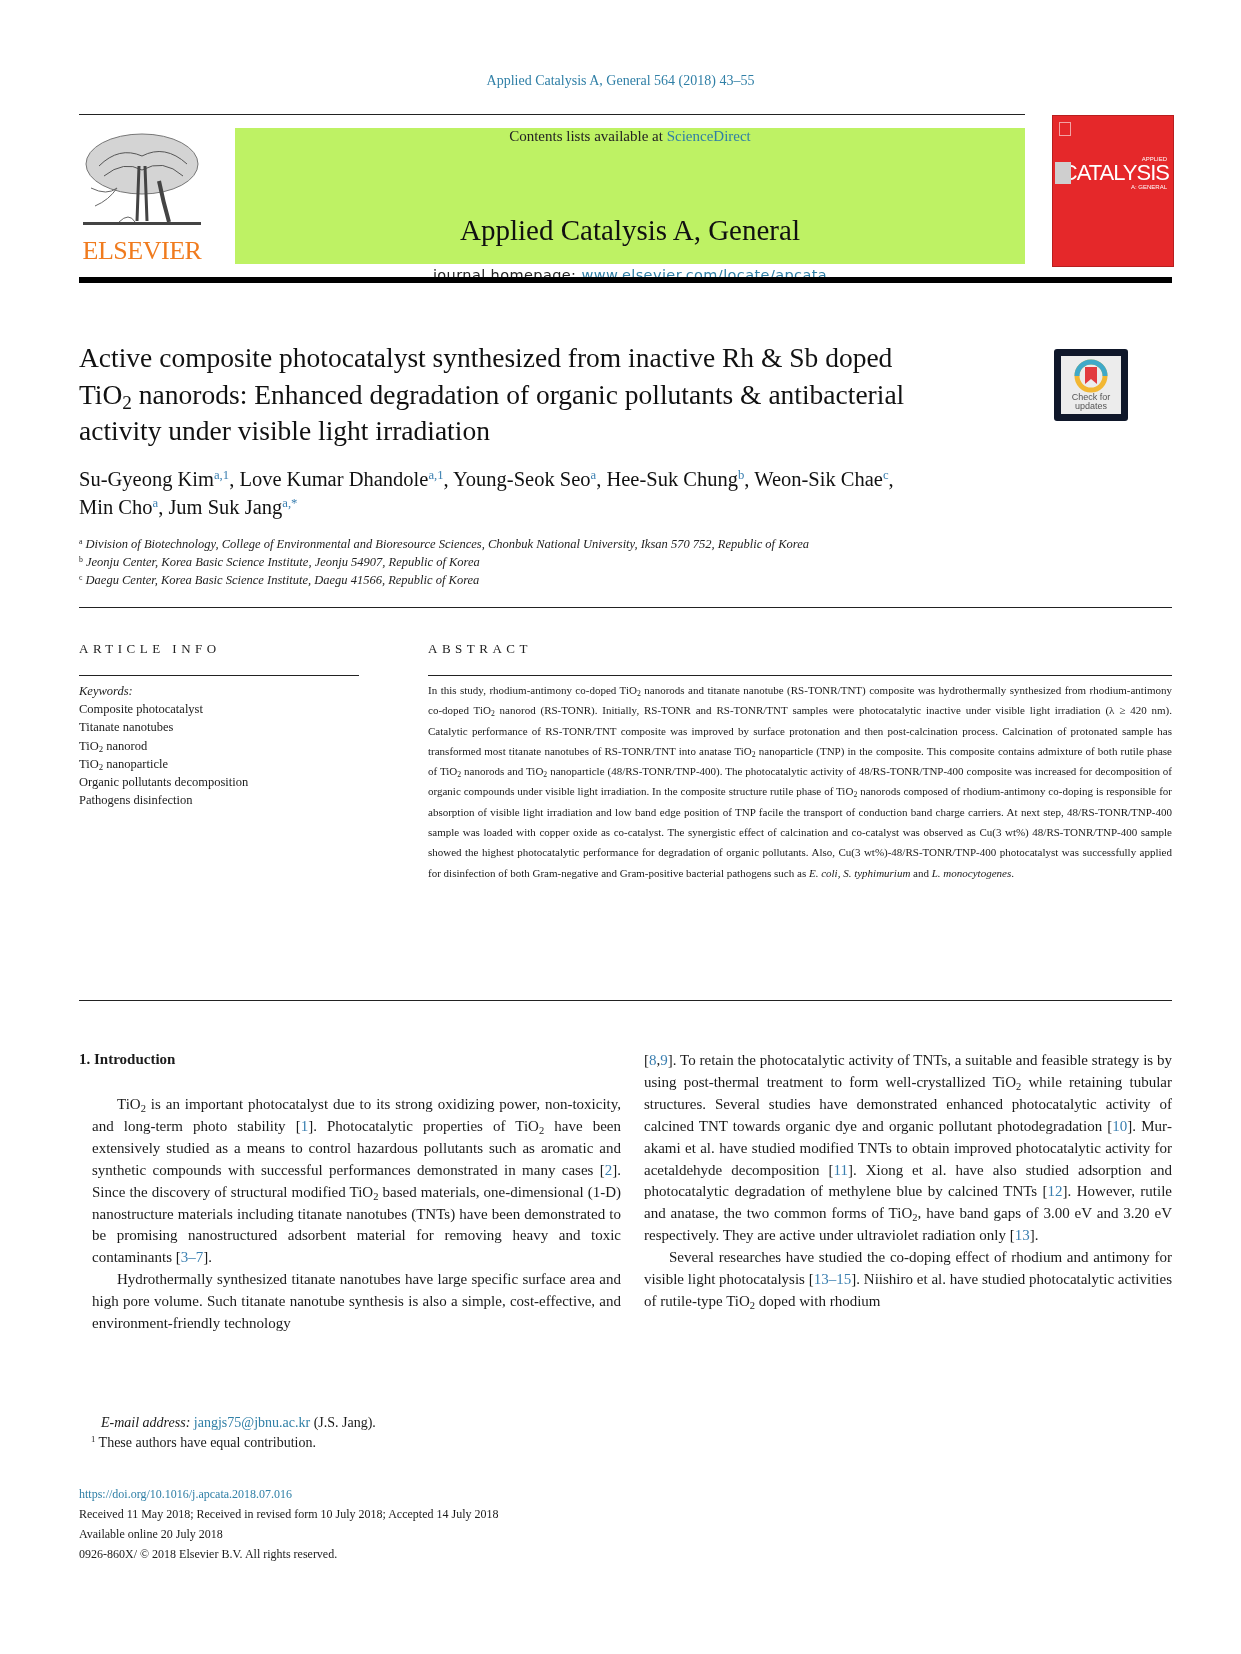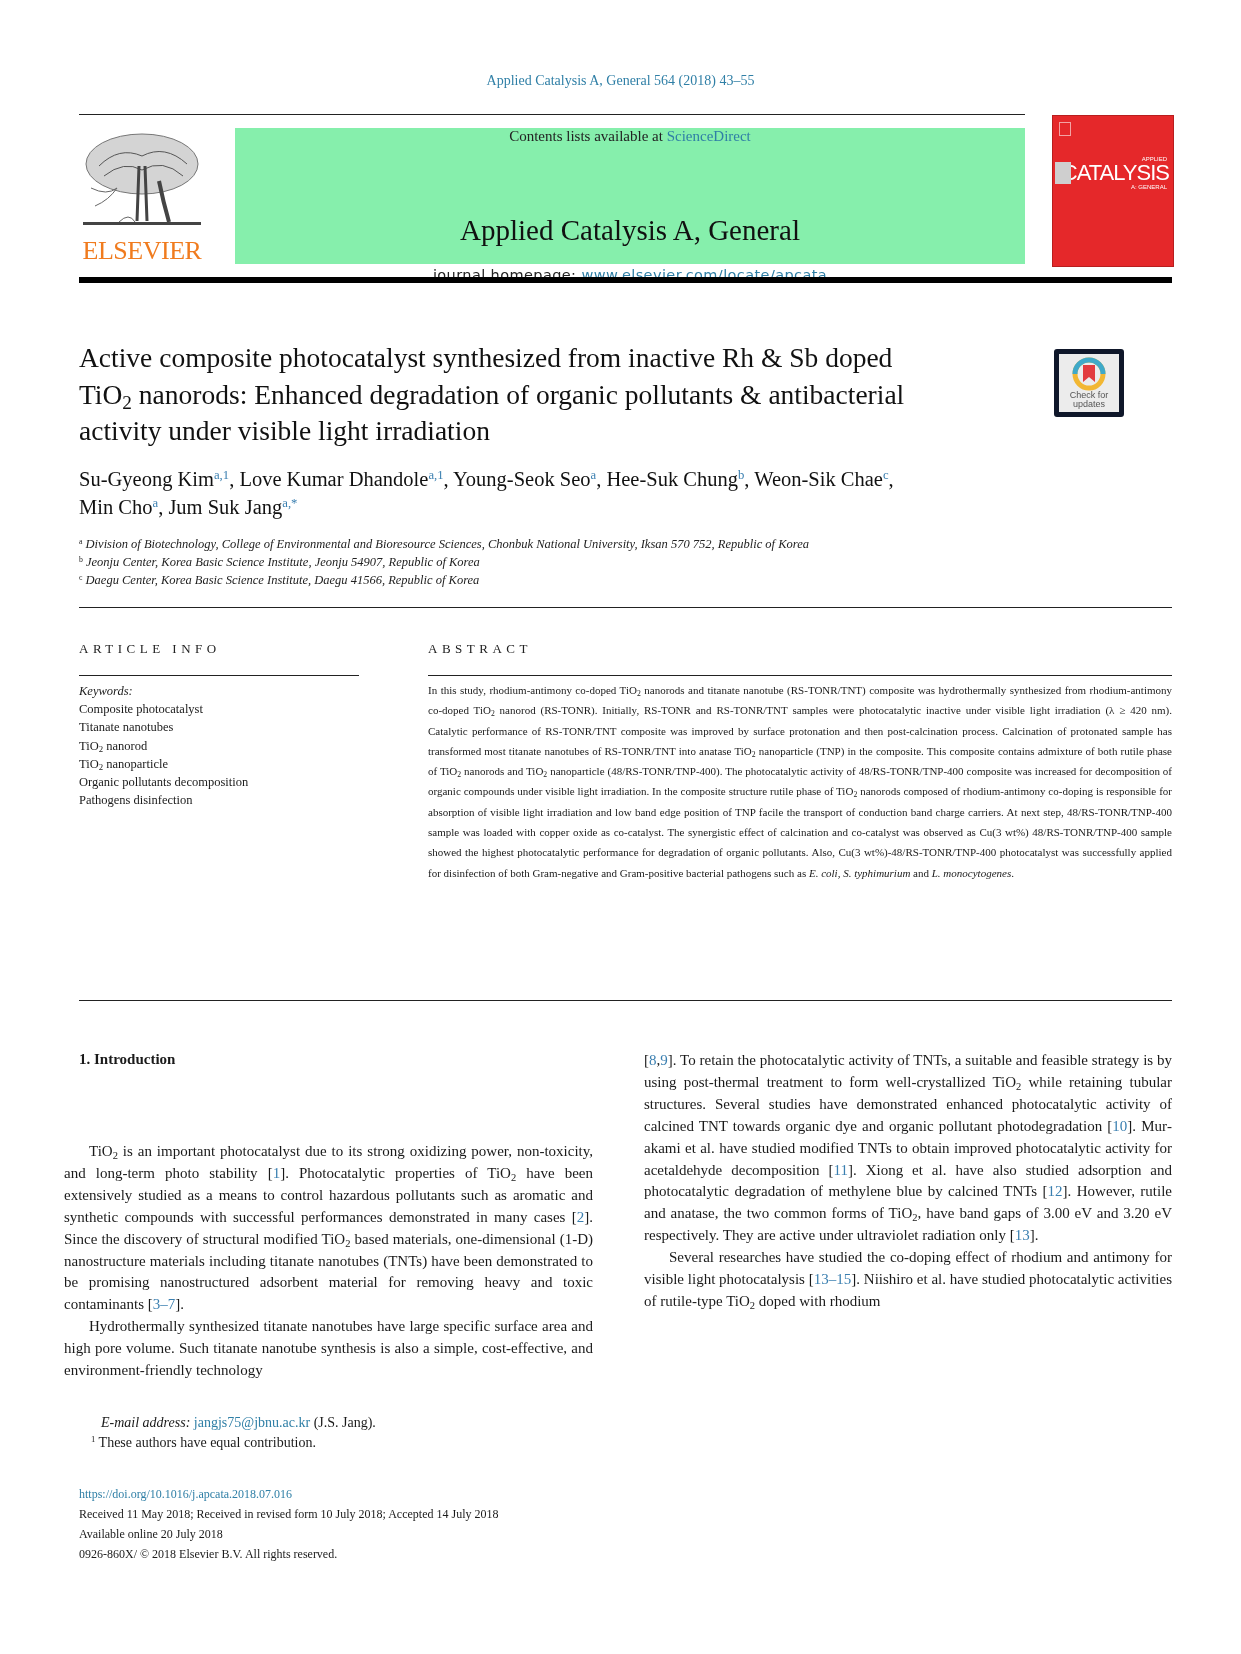--- a/index.html
+++ b/index.html
@@ -8,31 +8,31 @@
   .link { color: #2f7fa6; }
   .ref { color: #3a7fb0; }
   sub { font-size: 0.7em; vertical-align: -0.25em; line-height: 0; }
   sup { font-size: 0.62em; vertical-align: 0.55em; line-height: 0; }
 
   
   #journal-citation { top: 73px; left: 0; width: 1241px; text-align: center; font-size: 14px; color: #2f7fa6; }
   #top-rule { top: 114px; left: 79px; width: 946px; height: 1px; background: #222; }
   #elsevier-logo { top: 126px; left: 79px; width: 126px; height: 140px; }
   #elsevier-word { position: absolute; bottom: 0; left: 0; width: 126px; text-align: center; font-family: "Liberation Serif", serif; font-size: 26px; color: #f07b1e; letter-spacing: -0.5px; }
-  #masthead { top: 128px; left: 235px; width: 790px; height: 136px; background: #86efac; }
+  #masthead { top: 128px; left: 235px; width: 790px; height: 136px; background: #bef264; }
   #contents-line { position: absolute; top: 0; width: 100%; text-align: center; font-size: 15px; color: #222; }
   #journal-title { position: absolute; top: 48px; width: 100%; text-align: center; font-size: 29px; color: #111; margin-top: 38px; }
   #homepage-line { position: absolute; top: 116px; width: 100%; text-align: center; font-family: "DejaVu Sans", sans-serif; font-size: 14.5px; color: #222; letter-spacing: 0.4px; margin-top: 23px; }
   #cover { top: 115px; left: 1052px; width: 120px; height: 150px; background: #e5282a; border: 1px solid #b81e1e; }
   #cover-catalysis { position: absolute; top: 40px; left: 0; width: 118px; text-align: right; font-family: "Liberation Sans", sans-serif; color: #fff; }
   #thick-rule { top: 277px; left: 79px; width: 1093px; height: 6px; background: #000; }
 
   
   #article-title { top: 340px; left: 79px; width: 960px; font-size: 27.5px; line-height: 36.5px; color: #111; }
-  #crossmark { top: 349px; left: 1054px; width: 60px; height: 58px; background: #ececec; border: 5px solid #0f172a; border-radius: 3px; text-align: center; }
+  #crossmark { top: 349px; left: 1054px; width: 60px; height: 58px; background: #ececec; border: 7px solid #0f172a; border-radius: 3px; text-align: center; }
   #crossmark-label { position: absolute; bottom: 3px; width: 100%; font-family: "Liberation Sans", sans-serif; font-size: 9px; line-height: 9px; color: #555; }
   #authors { top: 465px; left: 79px; width: 1000px; font-size: 20.5px; line-height: 28px; color: #111; }
   #authors sup { color: #3a7fb0; }
   #affiliations { top: 535px; left: 79px; width: 1000px; font-size: 12.5px; line-height: 18px; font-style: italic; color: #222; }
   #affiliations sup { font-style: normal; }
   #rule-after-affil { top: 607px; left: 79px; width: 1093px; height: 1px; background: #222; }
 
   
   .caps-head { font-size: 13px; letter-spacing: 4.5px; color: #222; }
   #article-info-head { top: 641px; left: 79px; }
@@ -40,21 +40,21 @@
   #keywords { top: 682px; left: 79px; width: 280px; font-size: 12.5px; line-height: 18.2px; }
   #abstract-head { top: 641px; left: 428px; }
   #abstract-rule { top: 675px; left: 428px; width: 744px; height: 1px; background: #222; }
   #abstract-body { top: 680px; left: 428px; width: 744px; font-size: 11px; line-height: 20.3px; text-align: justify; hyphens: manual; }
   #rule-after-abstract { top: 1000px; left: 79px; width: 1093px; height: 1px; background: #222; }
 
   
   .col { font-size: 15px; line-height: 21.9px; text-align: justify; }
   .col p { margin: 0; text-indent: 25px; }
   .col p.noindent { text-indent: 0; }
-  #col-left { top: 1094px; left: 64px; width: 529px; margin-top: 47px; }
+  #col-left { top: 1094px; left: 92px; width: 529px; }
   #col-right { top: 1050px; left: 644px; width: 528px; }
   #section-heading { top: 1051px; left: 79px; font-size: 15px; font-weight: bold; }
 
   
   #footnotes { top: 1413px; left: 79px; width: 620px; font-size: 14px; line-height: 20px; }
   #pubinfo { top: 1484px; left: 79px; width: 620px; font-size: 12px; line-height: 20px; }
 </style>
 </head>
 <body>
 

